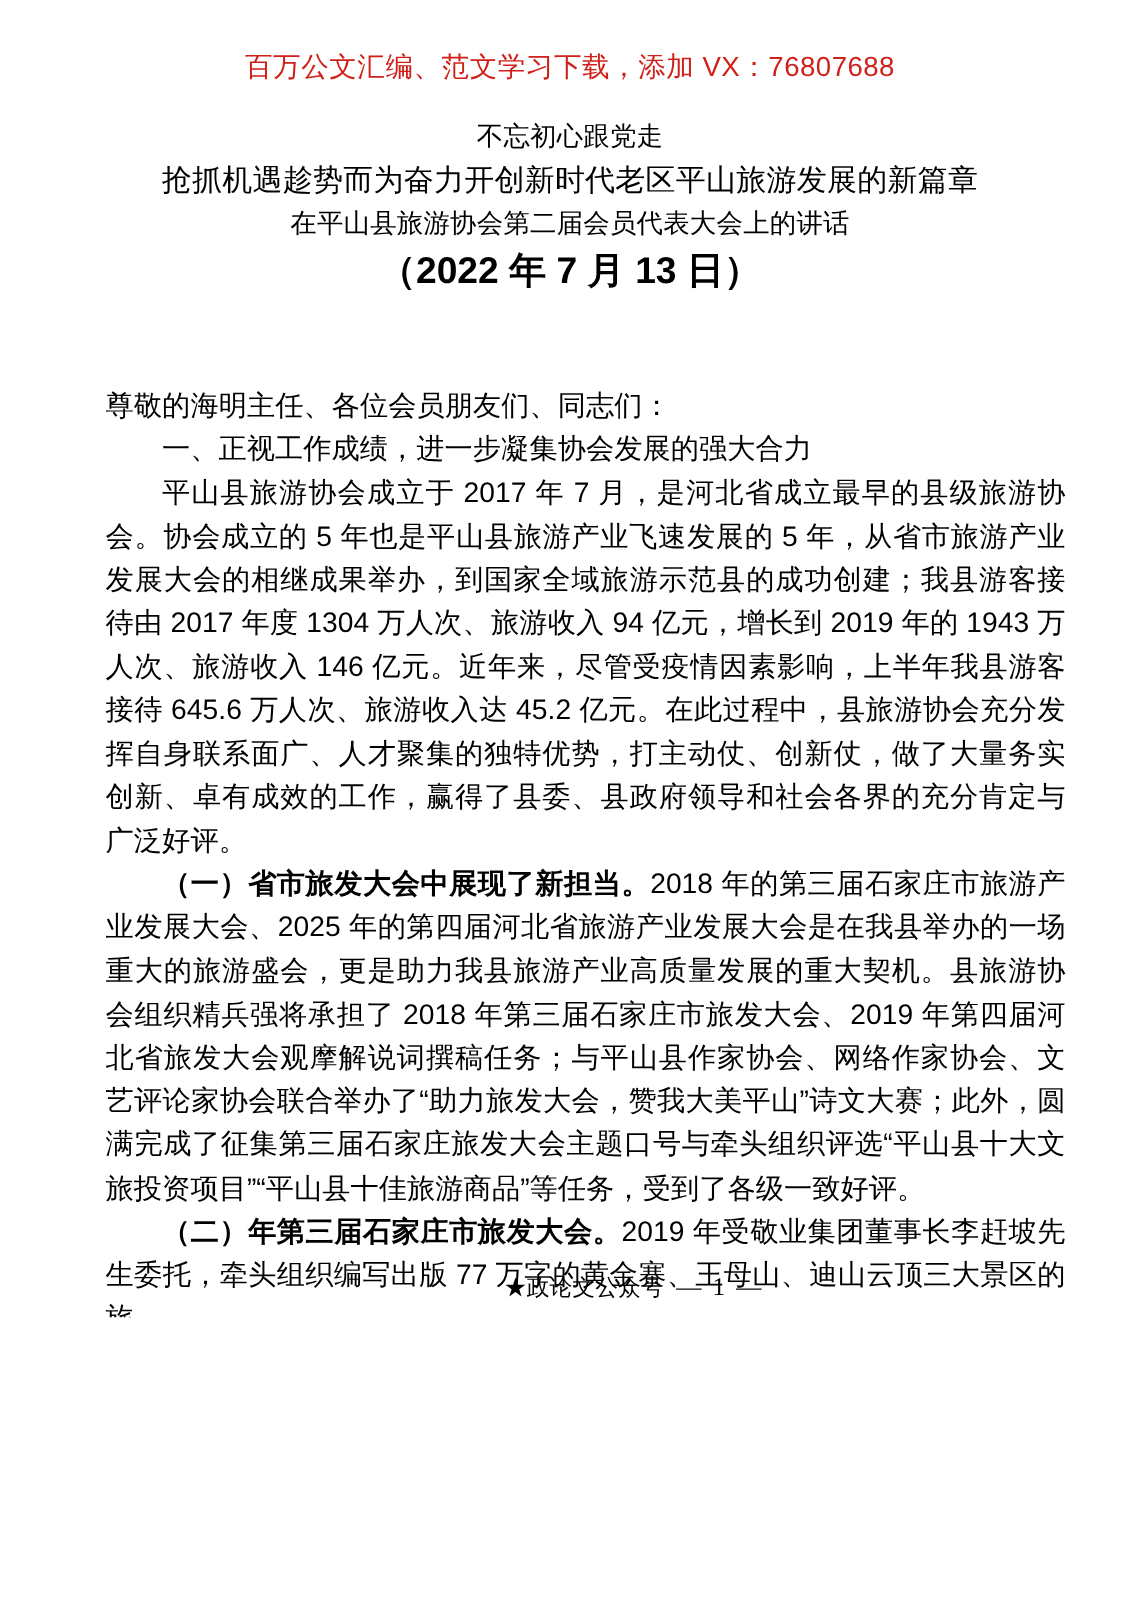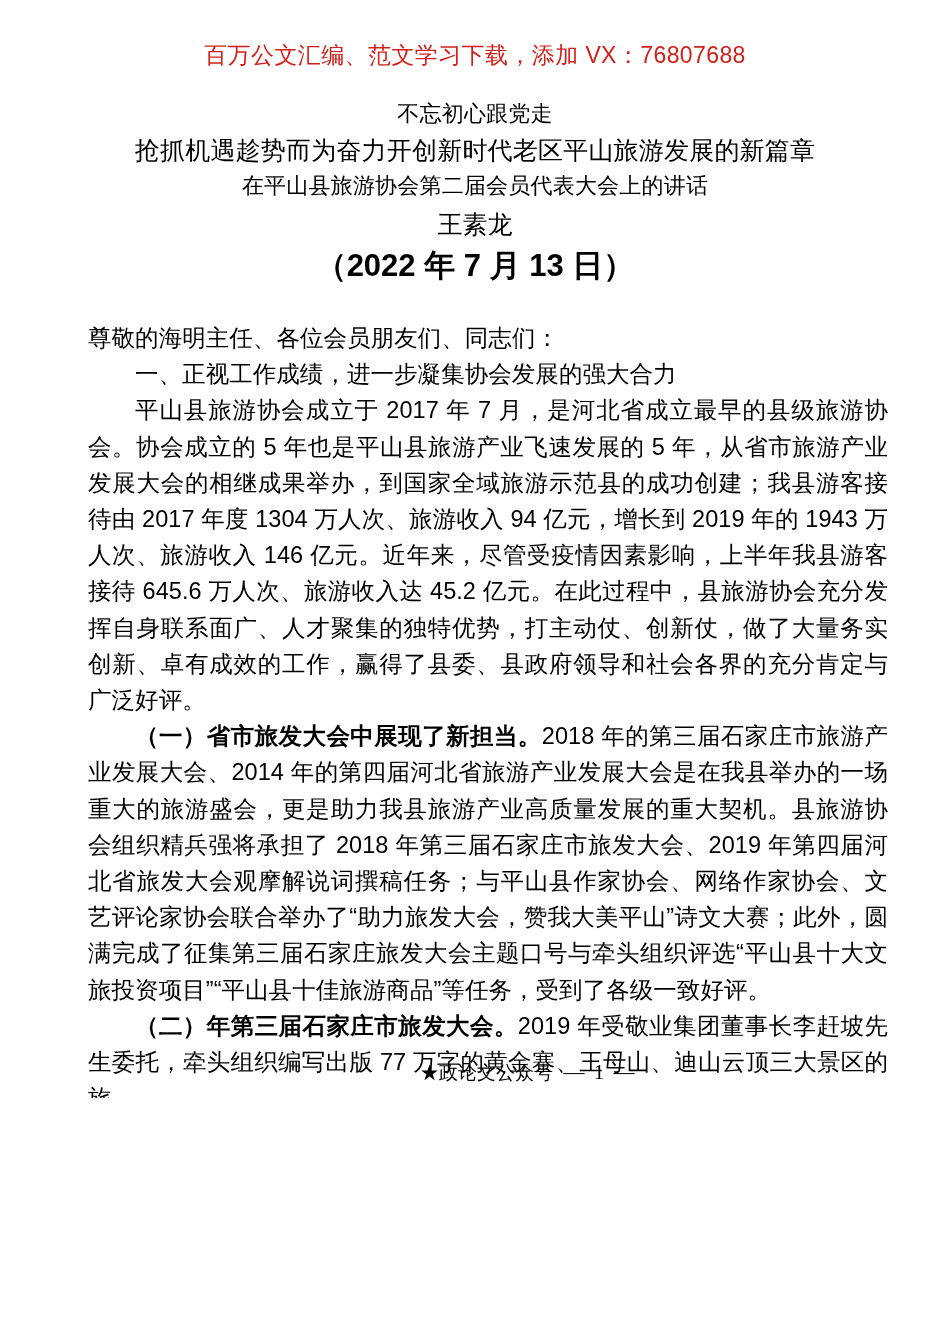--- a/index.html
+++ b/index.html
@@ -112,34 +112,33 @@
 <body>
 
 <div class="page">
 
   <div class="promo-header">百万公文汇编、范文学习下载，添加 VX：76807688</div>
 
   <div class="title-block">
     <div class="title-line">不忘初心跟党走</div>
     <div class="title-line main">抢抓机遇趁势而为奋力开创新时代老区平山旅游发展的新篇章</div>
     <div class="title-line">在平山县旅游协会第二届会员代表大会上的讲话</div>
-    <div class="author-line">王素龙</div>
     <div class="date-line">（2022 年 7 月 13 日）</div>
   </div>
 
   <div class="body-block">
 
     <p class="para">尊敬的海明主任、各位会员朋友们、同志们：</p>
 
 
     <p class="para heading">一、正视工作成绩，进一步凝集协会发展的强大合力</p>
 
     <p class="para indent">平山县旅游协会成立于 2017 年 7 月，是河北省成立最早的县级旅游协会。协会成立的 5 年也是平山县旅游产业飞速发展的 5 年，从省市旅游产业发展大会的相继成果举办，到国家全域旅游示范县的成功创建；我县游客接待由 2017 年度 1304 万人次、旅游收入 94 亿元，增长到 2019 年的 1943 万人次、旅游收入 146 亿元。近年来，尽管受疫情因素影响，上半年我县游客接待 645.6 万人次、旅游收入达 45.2 亿元。在此过程中，县旅游协会充分发挥自身联系面广、人才聚集的独特优势，打主动仗、创新仗，做了大量务实创新、卓有成效的工作，赢得了县委、县政府领导和社会各界的充分肯定与广泛好评。</p>
 
-    <p class="para indent"><span class="bold-run">（一）省市旅发大会中展现了新担当。</span><span>2018 年的第三届石家庄市旅游产业发展大会、2014 年的第四届河北省旅游产业发展大会是在我县举办的一场重大的旅游盛会，更是助力我县旅游产业高质量发展的重大契机。县旅游协会组织精兵强将承担了 2018 年第三届石家庄市旅发大会、2019 年第四届河北省旅发大会观摩解说词撰稿任务；与平山县作家协会、网络作家协会、文艺评论家协会联合举办了“助力旅发大会，赞我大美平山”诗文大赛；此外，圆满完成了征集第三届石家庄旅发大会主题口号与牵头组织评选“平山县十大文旅投资项目”“平山县十佳旅游商品”等任务，受到了各级一致好评。</span></p>
+    <p class="para indent"><span class="bold-run">（一）省市旅发大会中展现了新担当。</span><span>2018 年的第三届石家庄市旅游产业发展大会、2025 年的第四届河北省旅游产业发展大会是在我县举办的一场重大的旅游盛会，更是助力我县旅游产业高质量发展的重大契机。县旅游协会组织精兵强将承担了 2018 年第三届石家庄市旅发大会、2019 年第四届河北省旅发大会观摩解说词撰稿任务；与平山县作家协会、网络作家协会、文艺评论家协会联合举办了“助力旅发大会，赞我大美平山”诗文大赛；此外，圆满完成了征集第三届石家庄旅发大会主题口号与牵头组织评选“平山县十大文旅投资项目”“平山县十佳旅游商品”等任务，受到了各级一致好评。</span></p>
 
     <p class="para indent"><span class="bold-run">（二）年第三届石家庄市旅发大会。</span><span>2019 年受敬业集团董事长李赶坡先生委托，牵头组织编写出版 77 万字的黄金寨、王母山、迪山云顶三大景区的旅</span></p>
 
   </div>
 
   <div class="footer">
     <span class="footer-inner"><span class="footer-mark">★政论文公众号</span>&nbsp;&nbsp;<span class="footer-page">— 1 —</span></span>
   </div>
 
 </div>

